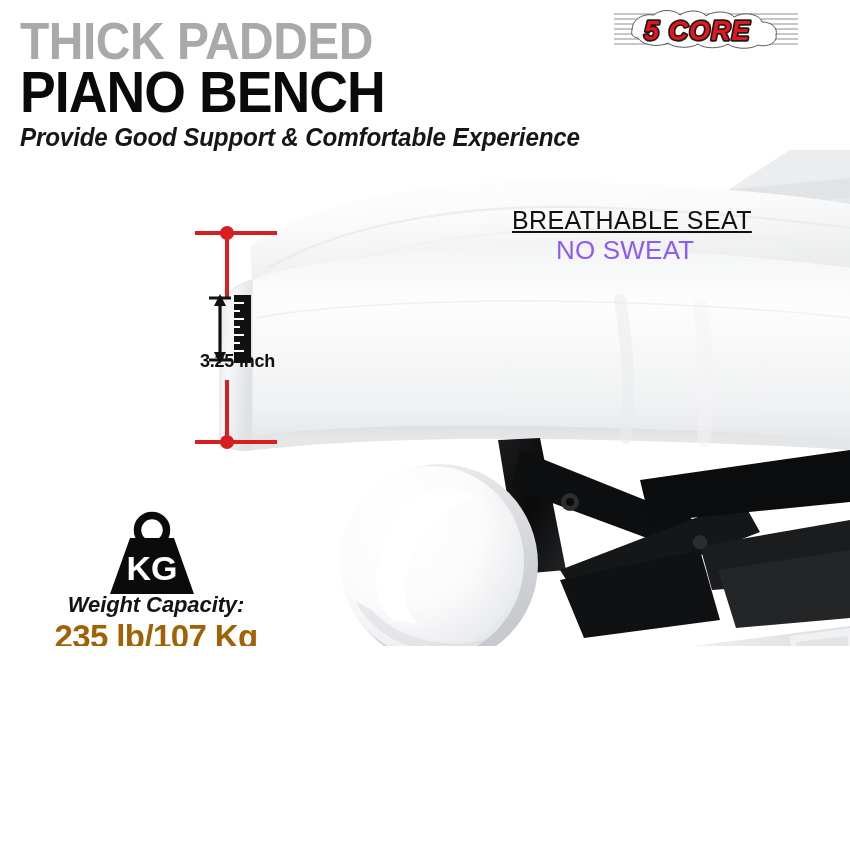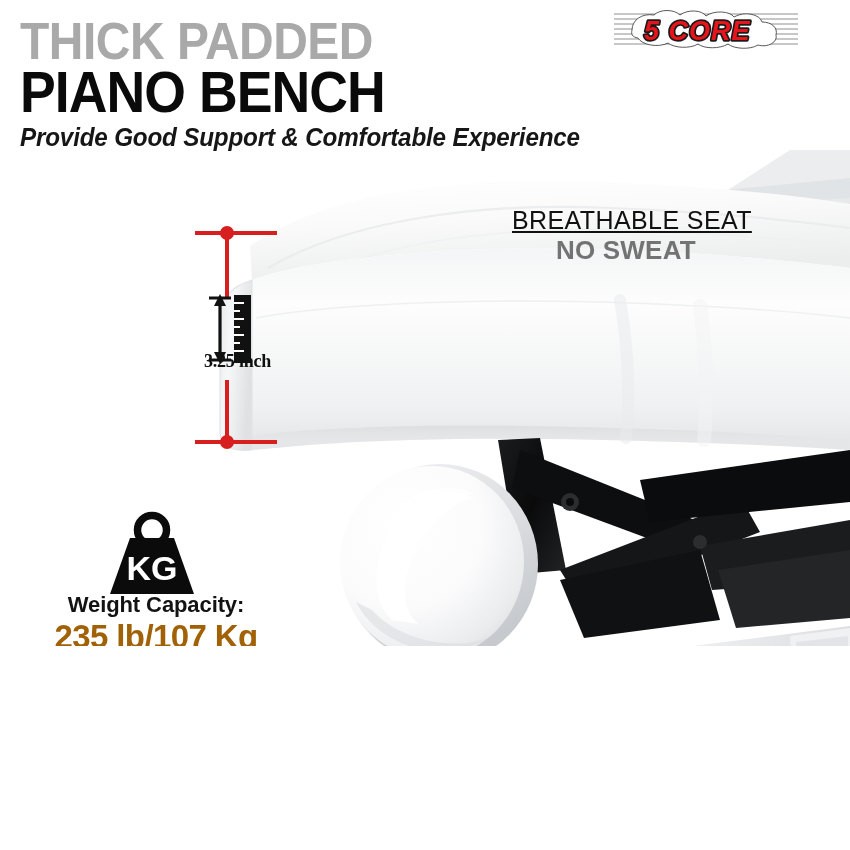--- a/index.html
+++ b/index.html
@@ -90,22 +90,22 @@
     letter-spacing: 0.4px;
     line-height: 1;
     white-space: nowrap;
     text-decoration: underline;
   }
   .callout-nosweat {
     position: absolute;
     left: 556px;
     top: 237px;
     font-size: 26px;
-    font-weight: bold;
-    color: #737373;
+    font-weight: normal;
+    color: #8b5cf6;
     letter-spacing: 0.2px;
     line-height: 1;
     white-space: nowrap;
   }
 
   
   .meas {
     position: absolute;
     left: 170px;
     top: 225px;
@@ -151,21 +151,20 @@
     position: absolute;
     left: 5px;
     top: 126px;
     width: 125px;
     text-align: center;
     font-size: 18px;
     font-weight: bold;
     color: #101010;
     letter-spacing: -0.2px;
     white-space: nowrap;
-    font-family: Liberation Serif, serif;
   }
 
   
   .weight {
     position: absolute;
     left: 22px;
     top: 498px;
     width: 270px;
   }
   .weight-icon {
@@ -175,20 +174,21 @@
     width: 104px;
     height: 88px;
   }
   .weight-label {
     position: absolute;
     left: 0;
     top: 94px;
     width: 268px;
     text-align: center;
     font-size: 22px;
+    font-style: italic;
     font-weight: 600;
     color: #131313;
     letter-spacing: -0.1px;
     white-space: nowrap;
   }
   .weight-value {
     position: absolute;
     left: 0;
     top: 120px;
     width: 268px;

